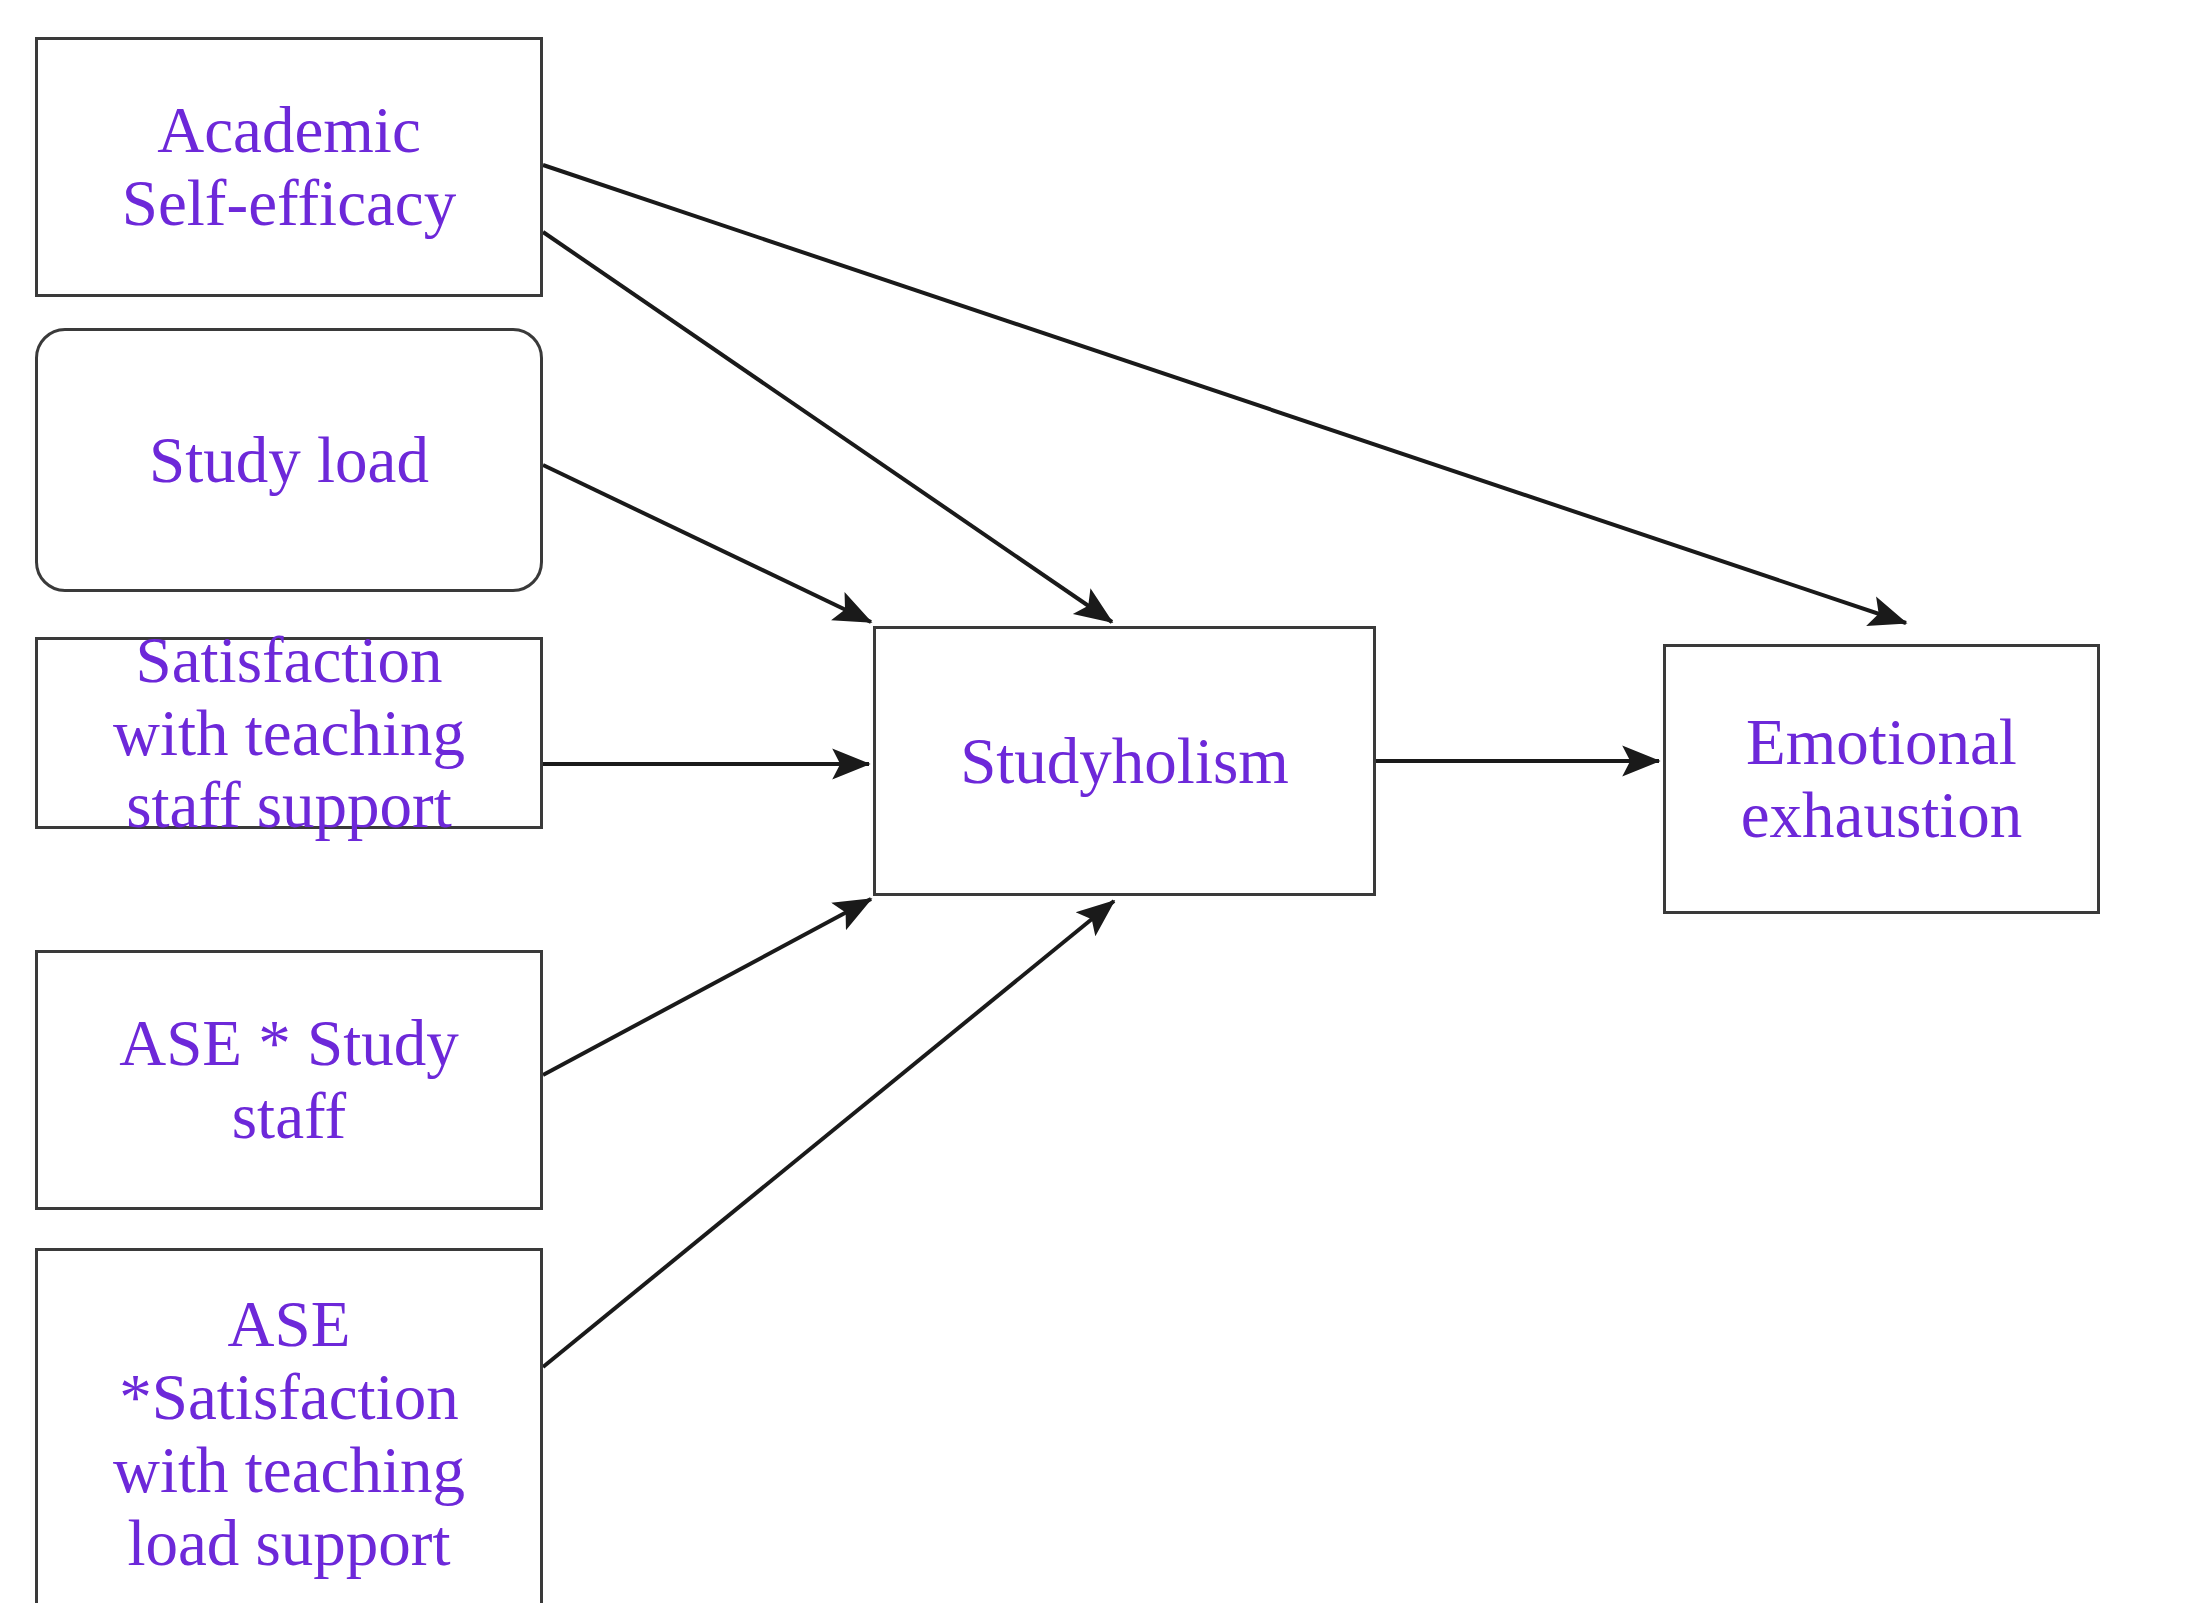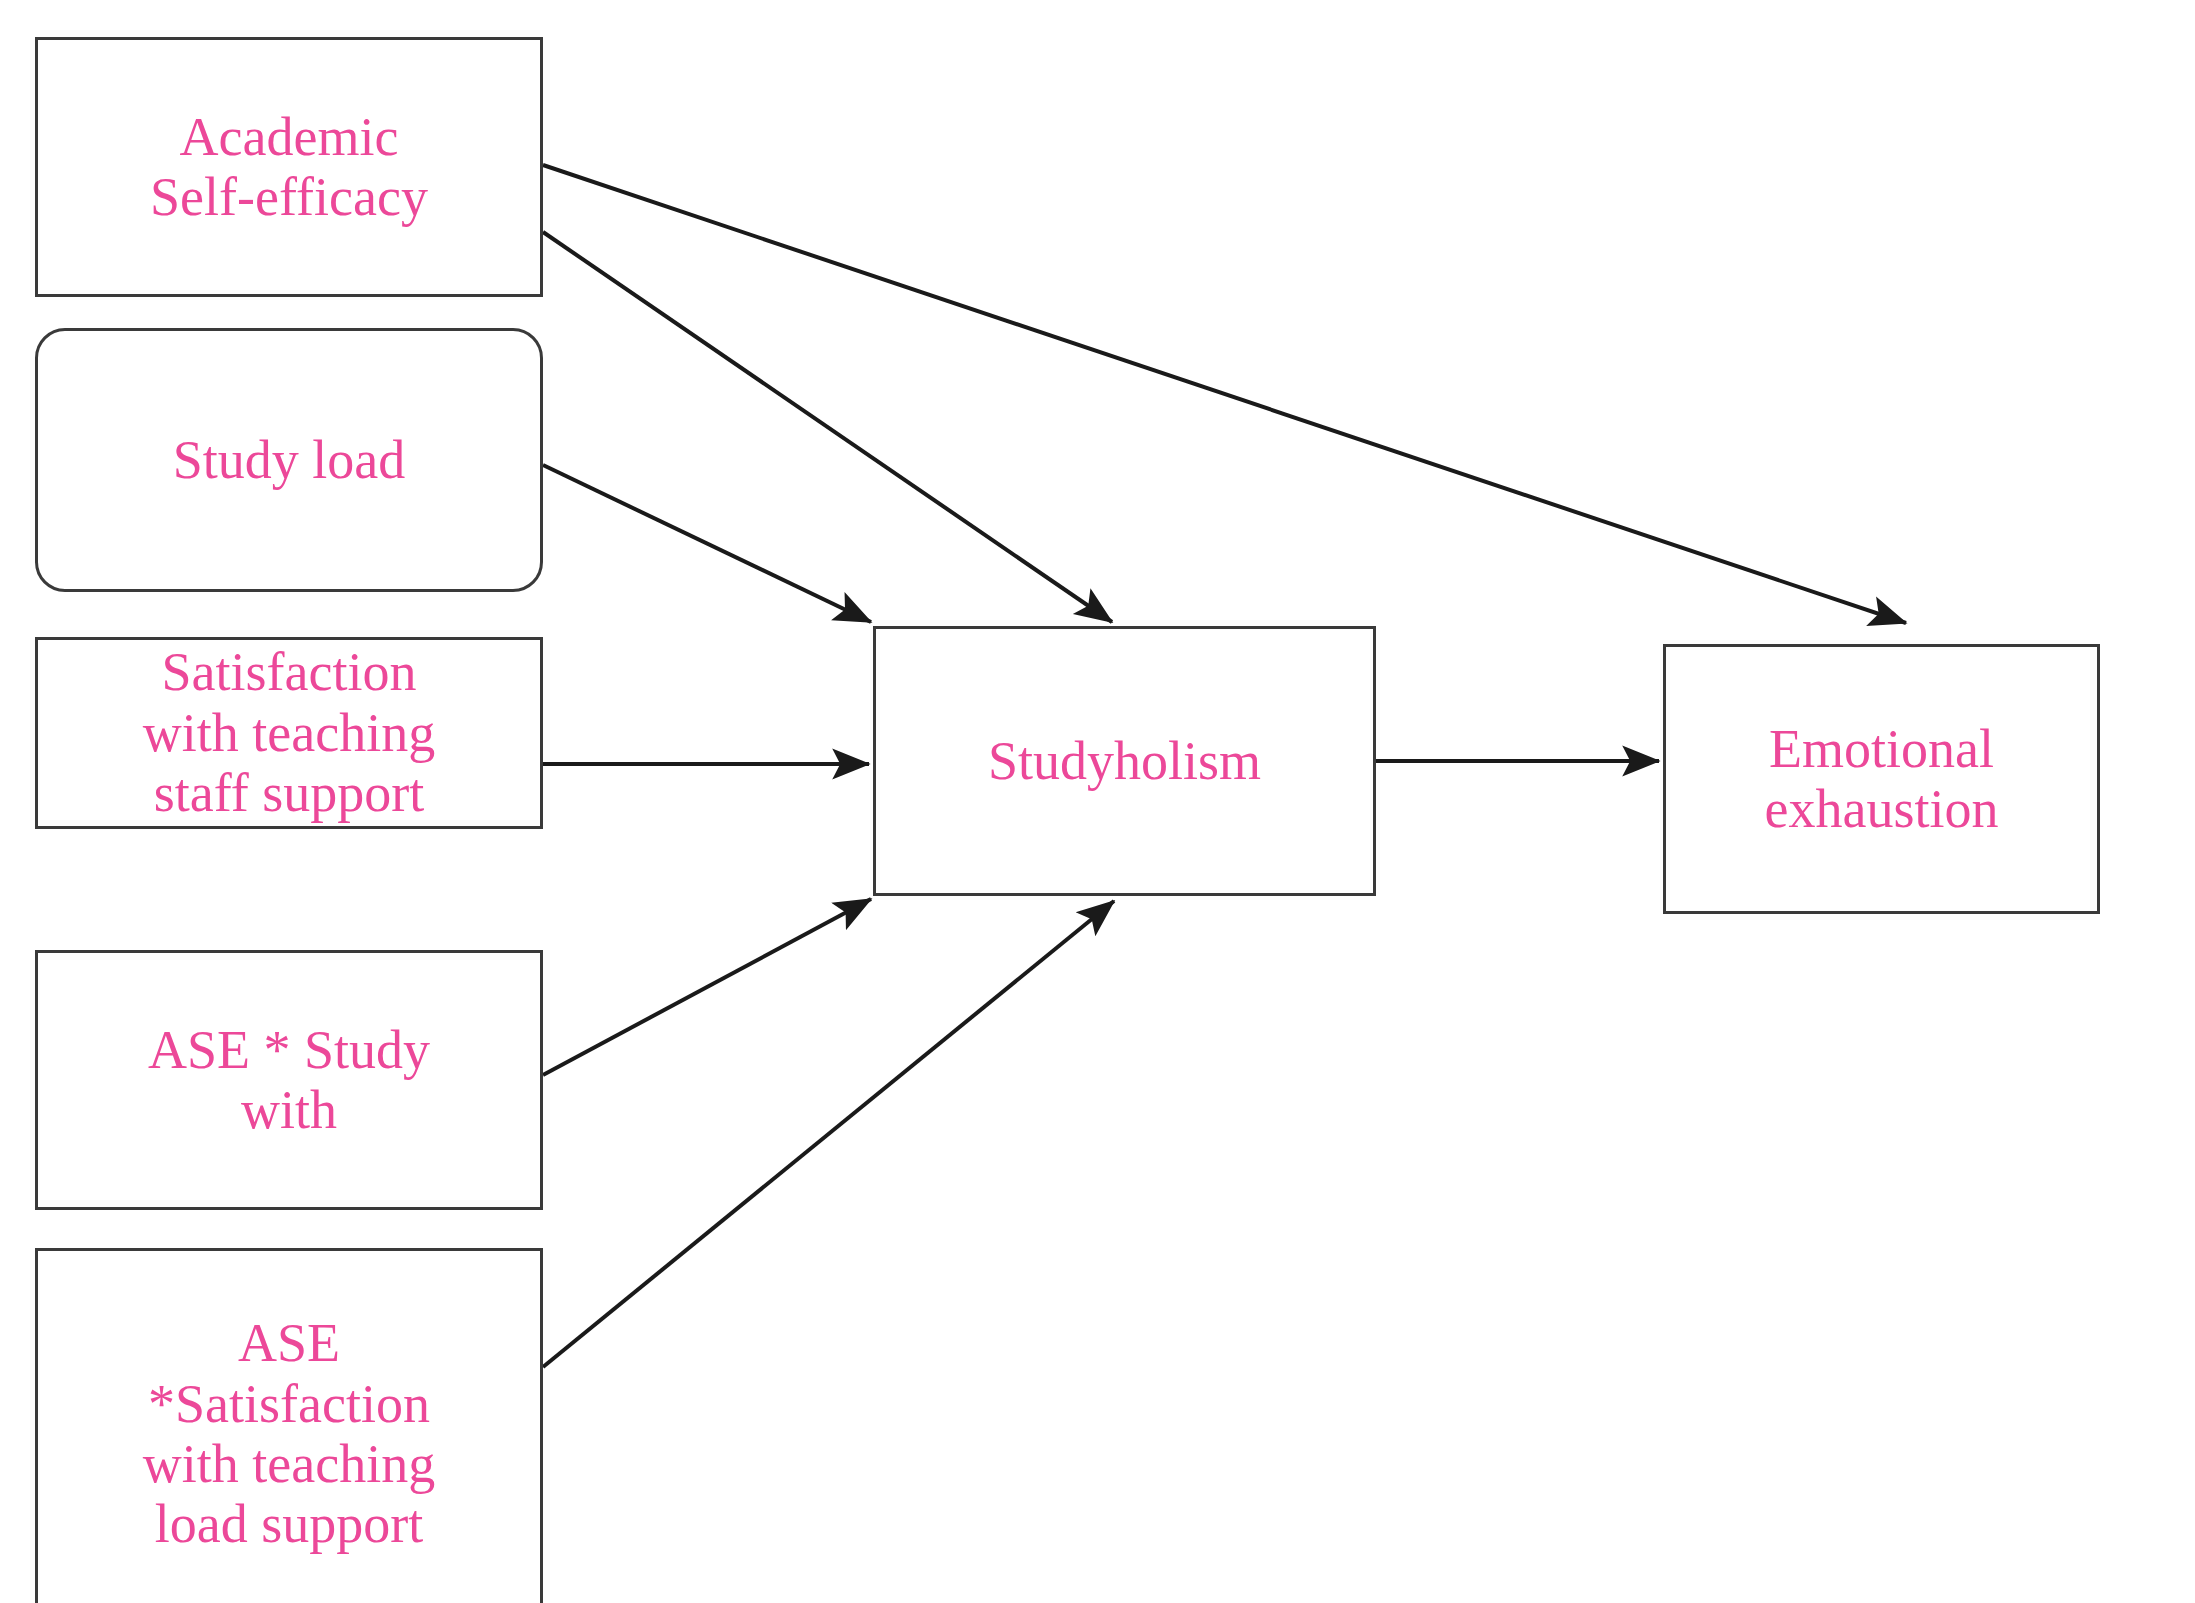--- a/index.html
+++ b/index.html
@@ -20,23 +20,23 @@
     box-sizing: border-box;
     border: 3px solid #3a3a3a;
     background: #ffffff;
     display: flex;
     align-items: center;
     justify-content: center;
     text-align: center;
     z-index: 3;
   }
   .node .label {
-    font-size: 54px;
+    font-size: 65px;
     line-height: 1.12;
-    color: #ec4899;
+    color: #6d28d9;
     padding: 0 10px;
     white-space: pre-line;
   }
   #edges {
     position: absolute;
     left: 0;
     top: 0;
     width: 2195px;
     height: 1603px;
     z-index: 1;
@@ -88,21 +88,21 @@
   </div>
 
   <div class="node" id="node-satisfaction">
     <span class="label">Satisfaction
 with teaching
 staff support</span>
   </div>
 
   <div class="node" id="node-ase-studyload">
     <span class="label">ASE * Study
-with</span>
+staff</span>
   </div>
 
   <div class="node" id="node-ase-satis">
     <span class="label">ASE
 *Satisfaction
 with teaching
 load support</span>
   </div>
 
   <div class="node" id="node-studyholism">

